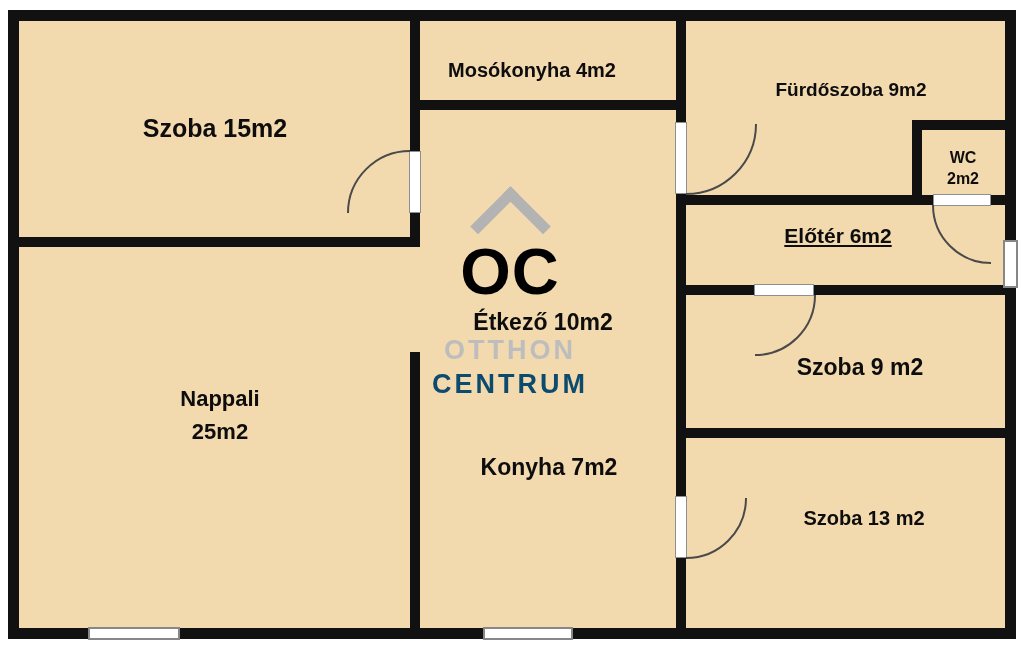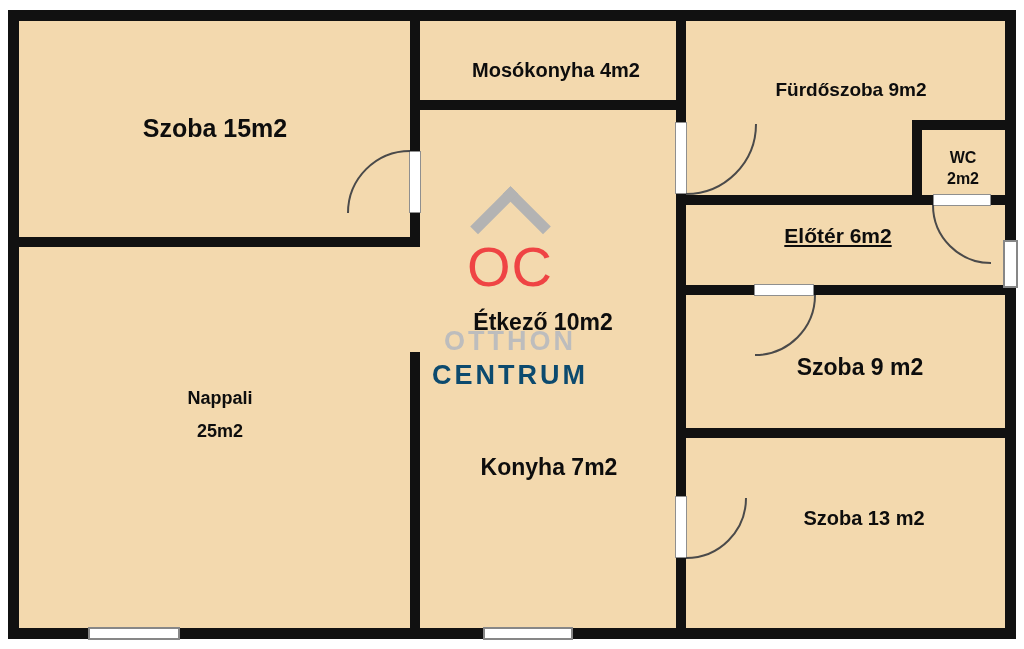--- a/index.html
+++ b/index.html
@@ -34,35 +34,35 @@
   .window{position:absolute;background:#fff;border:2px solid #878787;box-sizing:border-box;z-index:3;}
   .win1{left:88px;top:627px;width:92px;height:13px;}
   .win2{left:483px;top:627px;width:90px;height:13px;}
   .win3{left:1003px;top:240px;width:15px;height:48px;}
   
   .arcs{position:absolute;left:0;top:0;width:1024px;height:649px;z-index:4;pointer-events:none;}
   
   .lbl{position:absolute;transform:translate(-50%,-50%);font-weight:bold;color:#0d0d0d;
        white-space:nowrap;z-index:5;text-align:center;}
   .l-szoba15{left:215px;top:128px;font-size:25px;}
-  .l-mosokonyha{left:556px;top:70px;font-size:20px;}
+  .l-mosokonyha{left:532px;top:70px;font-size:20px;}
   .l-furdoszoba{left:851px;top:90px;font-size:19px;}
   .l-wc{left:963px;top:168px;font-size:16px;line-height:21px;}
   .l-eloter{left:838px;top:236px;font-size:21px;text-decoration:underline;}
   .l-etkezo{left:543px;top:310px;font-size:23px;margin-top:12px;}
   .l-szoba9{left:860px;top:367px;font-size:23px;text-align:center;}
-  .l-nappali{left:220px;top:415px;font-size:18px;line-height:33px;}
+  .l-nappali{left:220px;top:415px;font-size:22px;line-height:33px;}
   .l-konyha{left:549px;top:467px;font-size:23px;text-align:right;}
   .l-szoba13{left:841px;top:518px;font-size:20px;margin-left:23px;}
   
   .wm{position:absolute;left:510px;top:198px;transform:translateX(-50%);z-index:1;
       display:flex;flex-direction:column;align-items:center;user-select:none;}
   .wm-roof{width:46px;height:46px;border-top:11px solid #b3b3b3;border-left:11px solid #b3b3b3;
            transform:rotate(45deg);margin-bottom:-16px;}
-  .wm-oc{font-size:56px;font-weight:normal;color:#ef4444;line-height:1;letter-spacing:1px;}
+  .wm-oc{font-size:65px;font-weight:bold;color:#000000;line-height:1;letter-spacing:1px;}
   .wm-l1{margin-top:30px;font-size:27px;font-weight:bold;color:#bdbdbd;letter-spacing:3px;line-height:1.25;}
   .wm-l2{font-size:27px;font-weight:bold;color:#0c4a6e;letter-spacing:3px;line-height:1.25;}
 </style>
 </head>
 <body>
 
 <div id="plan">
 
   <div class="floor"></div>
 

